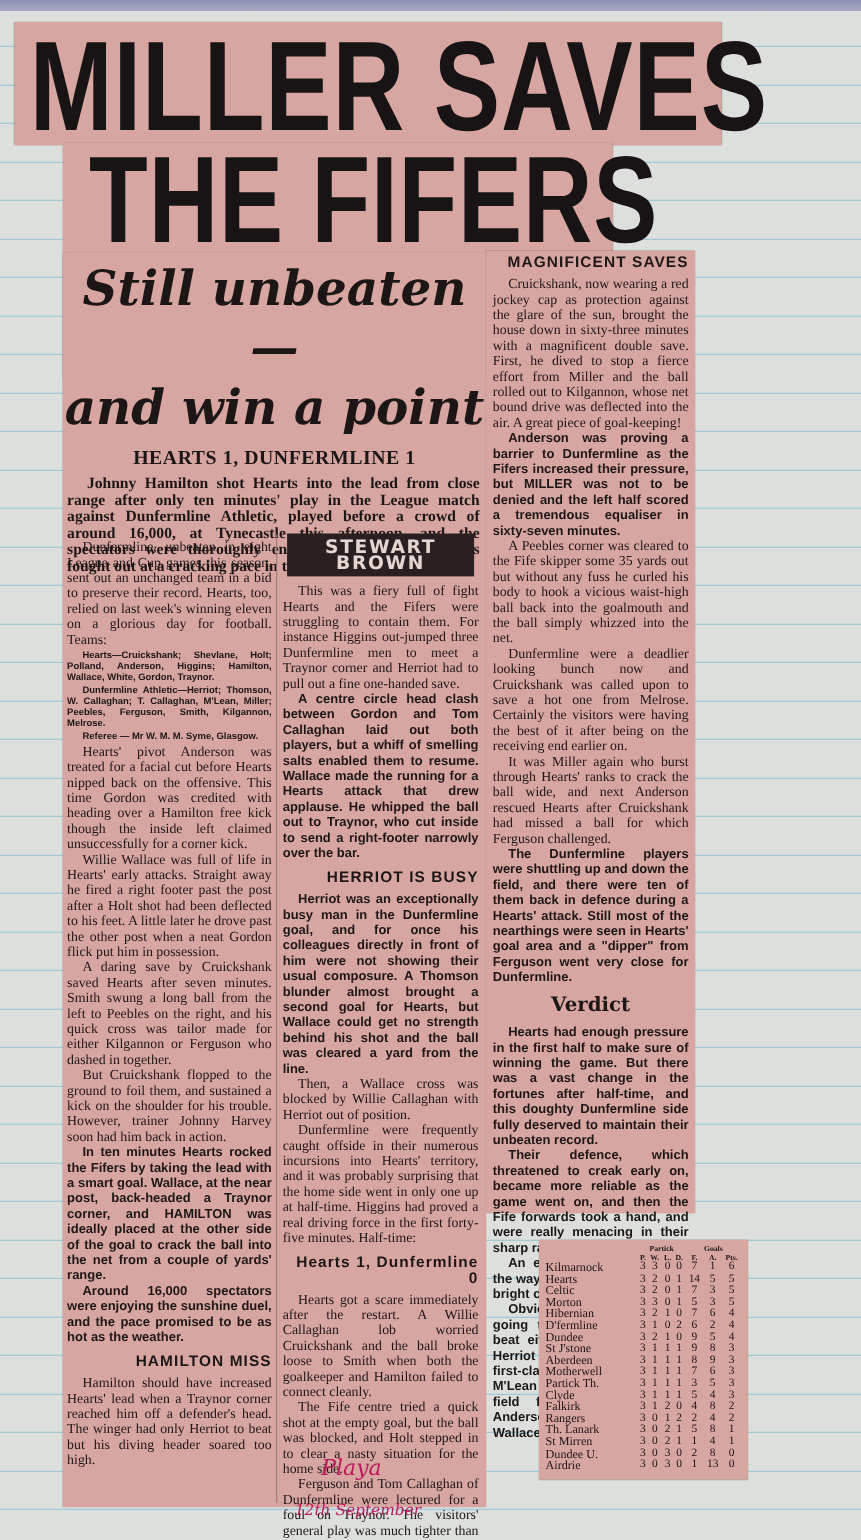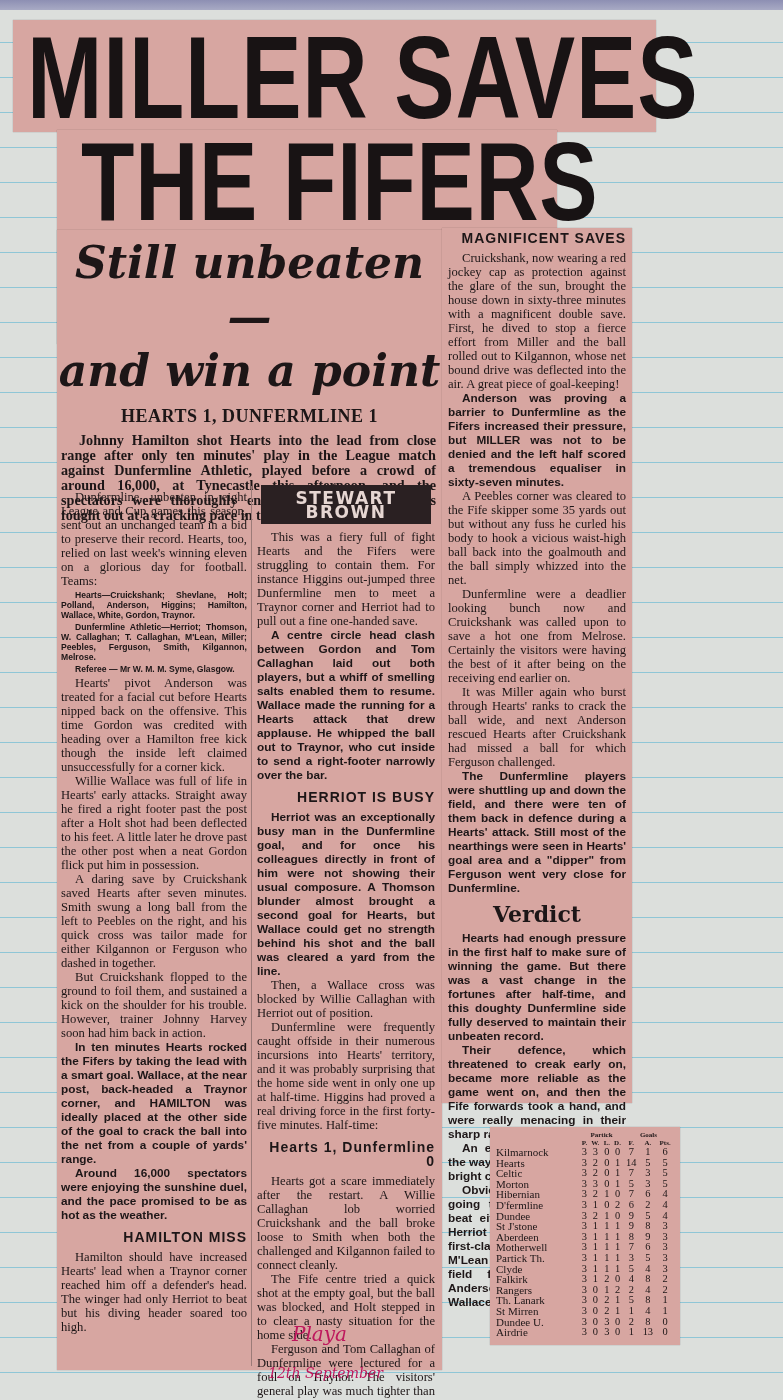--- a/index.html
+++ b/index.html
@@ -22,21 +22,21 @@
     #table-clip { left: 490px; top: 1127px; width: 190px; height: 218px; }
     .deck { font-family: "DejaVu Serif", serif; font-style: italic; font-weight: bold; font-size: 44px; text-align: center; line-height: 54px; margin-top: 6px; }
     .score-line { font-family: "Liberation Serif", serif; font-weight: bold; font-size: 18px; text-align: center; margin-top: 8px; letter-spacing: 0.5px; }
     .intro { font-weight: bold; font-size: 14.2px; line-height: 15px; text-align: justify; margin: 6px 6px 0 4px; text-indent: 18px; }
     .col { position: absolute; font-size: 12.6px; line-height: 14px; text-align: justify; }
     .col p { margin: 0; text-indent: 14px; }
     .col p.bold { font-family: "Liberation Sans", sans-serif; font-weight: bold; font-size: 11.8px; }
     .col p.teams { font-family: "Liberation Sans", sans-serif; font-weight: bold; font-size: 8.6px; line-height: 10px; text-indent: 14px; margin: 2px 0; }
     .sub { font-family: "Liberation Sans", sans-serif; font-weight: bold; font-size: 14px; text-align: right; letter-spacing: 1px; margin: 8px 0 6px; }
     .byline { background: #2a2022; color: #e6d6d2; font-family: "DejaVu Sans", sans-serif; font-weight: bold; font-size: 17px; letter-spacing: 1.5px; text-align: center; padding: 6px 0 5px; margin: 0 4px 6px 4px; }
-    .verdict { font-family: "DejaVu Serif", serif; font-weight: bold; font-size: 22px; text-align: center; margin: 12px 0 10px; }
+    .verdict { font-family: "DejaVu Serif", serif; font-weight: bold; font-size: 18px; text-align: center; margin: 12px 0 10px; }
     #c1a { left: 4px; top: 260px; width: 186px; }
     #c1b { left: 200px; top: 255px; width: 178px; }
     #c2 { left: 6px; top: 0px; width: 178px; }
     .divider { position: absolute; left: 194px; top: 256px; width: 1px; height: 880px; background: #9b7b78; }
     table.league { font-family: "Liberation Serif", serif; font-size: 10.4px; border-collapse: collapse; position: absolute; left: 6px; top: 4px; width: 178px; }
     table.league th { font-size: 7px; font-weight: bold; padding: 0; text-align: center; line-height: 8px; }
     table.league td { padding: 0; line-height: 10.6px; text-align: center; }
     table.league td.team { text-align: left; font-size: 11px; }
     .handwriting { position: absolute; font-family: "DejaVu Serif", serif; font-style: italic; color: #be185d; }
   </style>
@@ -80,21 +80,21 @@
 
   <div class="col" id="c1b">
     <div class="byline">STEWART BROWN</div>
     <p>This was a fiery full of fight Hearts and the Fifers were struggling to contain them. For instance Higgins out-jumped three Dunfermline men to meet a Traynor corner and Herriot had to pull out a fine one-handed save.</p>
     <p class="bold">A centre circle head clash between Gordon and Tom Callaghan laid out both players, but a whiff of smelling salts enabled them to resume. Wallace made the running for a Hearts attack that drew applause. He whipped the ball out to Traynor, who cut inside to send a right-footer narrowly over the bar.</p>
     <div class="sub">HERRIOT IS BUSY</div>
     <p class="bold">Herriot was an exceptionally busy man in the Dunfermline goal, and for once his colleagues directly in front of him were not showing their usual composure. A Thomson blunder almost brought a second goal for Hearts, but Wallace could get no strength behind his shot and the ball was cleared a yard from the line.</p>
     <p>Then, a Wallace cross was blocked by Willie Callaghan with Herriot out of position.</p>
     <p>Dunfermline were frequently caught offside in their numerous incursions into Hearts' territory, and it was probably surprising that the home side went in only one up at half-time. Higgins had proved a real driving force in the first forty-five minutes. Half-time:</p>
     <div class="sub">Hearts 1, Dunfermline 0</div>
-    <p>Hearts got a scare immediately after the restart. A Willie Callaghan lob worried Cruickshank and the ball broke loose to Smith when both the challenged and Kilgannon failed to connect cleanly.</p>
+    <p>Hearts got a scare immediately after the restart. A Willie Callaghan lob worried Cruickshank and the ball broke loose to Smith when both the goalkeeper and Hamilton failed to connect cleanly.</p>
     <p>The Fife centre tried a quick shot at the empty goal, but the ball was blocked, and Holt stepped in to clear a nasty situation for the home side.</p>
     <p>Ferguson and Tom Callaghan of Dunfermline were lectured for a foul on Traynor. The visitors' general play was much tighter than in the first half.</p>
     <p class="bold">Wallace, Hearts' top sharpshooter, fired a 30 yards right-footer inches over the bar, and next Herriot did extremely well to clutch a hard-hit right wing cross from White.</p>
   </div>
 </div>
 
 <div class="clip" id="col2">
   <div class="col" id="c2">
     <div class="sub" style="margin-top:3px">MAGNIFICENT SAVES</div>
     <p>Cruickshank, now wearing a red jockey cap as protection against the glare of the sun, brought the house down in sixty-three minutes with a magnificent double save. First, he dived to stop a fierce effort from Miller and the ball rolled out to Kilgannon, whose net bound drive was deflected into the air. A great piece of goal-keeping!</p>

